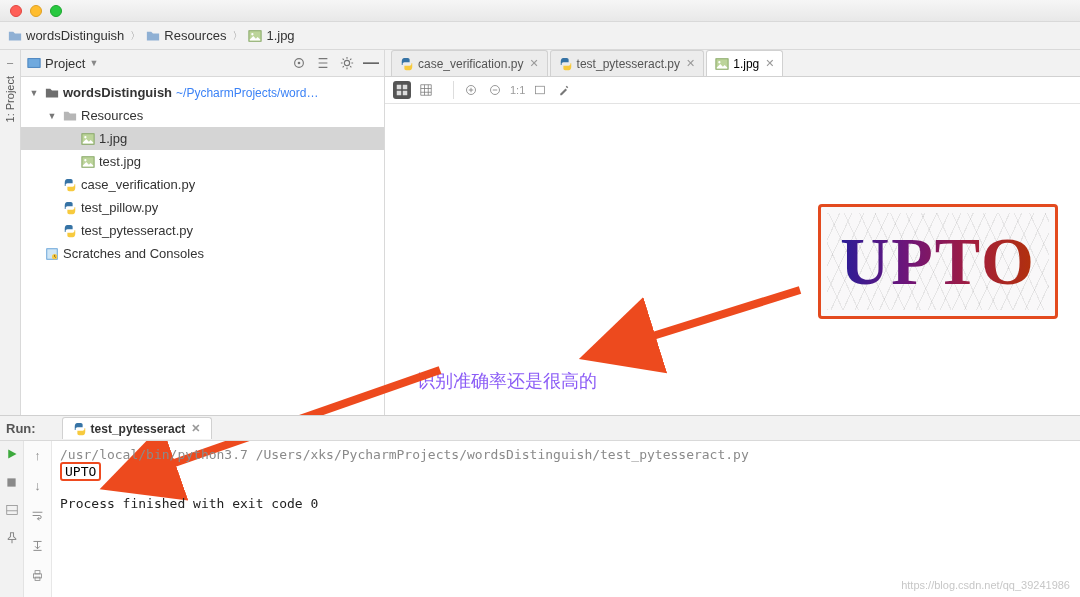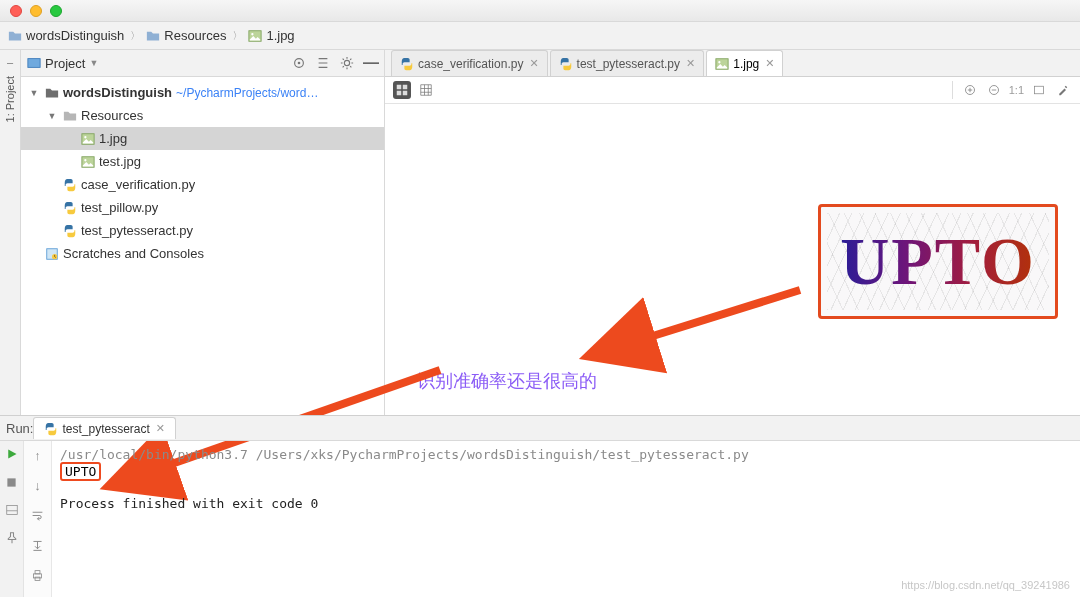--- a/index.html
+++ b/index.html
@@ -98,23 +98,22 @@
   }
   .ed-tab{
     display:flex;align-items:center;gap:4px;height:26px;
     padding:0 8px;border:1px solid #d1d1d1;border-bottom:none;
     background:#ececec;border-radius:3px 3px 0 0;color:#555;font-size:12px;
   }
   .ed-tab.active{background:#fff;color:#000;}
   .ed-tab .cx{color:#999;font-size:11px;margin-left:2px;}
 
   .ed-toolbar{
-    height:27px;display:flex;align-items:center;gap:10px;padding:0 8px;
+    height:27px;display:flex;align-items:center;gap:18px;padding:0 8px;
     border-bottom:1px solid #e3e3e3;
-    justify-content:space-between;
   }
   .ed-toolbar .grp{display:flex;align-items:center;gap:6px;}
   .ed-toolbar .btn{
     width:18px;height:18px;display:flex;align-items:center;justify-content:center;
     color:#6a6a6a;border:1px solid transparent;border-radius:3px;
   }
   .ed-toolbar .btn.dark{background:#555;color:#dcdcdc;}
   .ed-toolbar .ratio{font-size:11px;color:#9b9b9b;}
 
   .ed-canvas{flex:1;position:relative;background:#fff;}
@@ -146,21 +145,21 @@
   }
   .arrow-path{position:absolute;pointer-events:none;}
 
   
   .run-panel{
     position:absolute;left:0;right:0;bottom:0;height:182px;
     border-top:1px solid #d0d0d0;display:flex;flex-direction:column;
   }
   .run-head{
     height:25px;display:flex;align-items:center;background:#f2f2f2;
-    border-bottom:1px solid #d9d9d9;padding:0 6px;gap:0;
+    border-bottom:1px solid #d9d9d9;padding:0 6px;gap:26px;font-weight:bold;
   }
   .run-head .lab{color:#555;}
   .run-tab{
     display:flex;align-items:center;gap:4px;height:22px;padding:0 10px;
     background:#fff;border:1px solid #d1d1d1;border-bottom:none;border-radius:3px 3px 0 0;
     font-size:12px;
   }
   .run-tab .cx{color:#999;font-size:11px;margin-left:2px;}
   .run-body{flex:1;display:flex;}
   .run-gutter{

